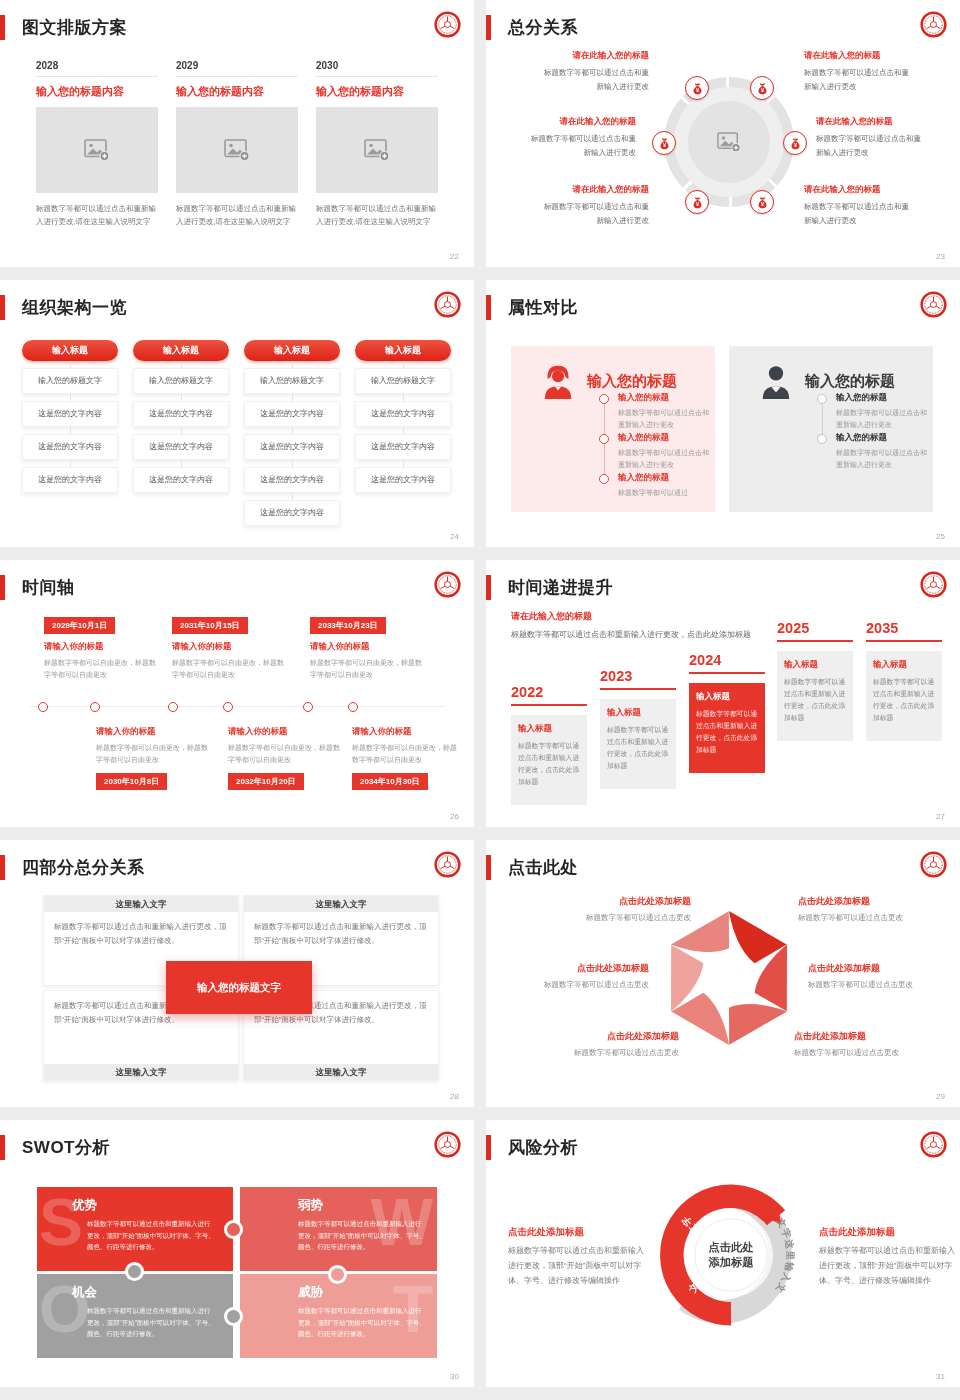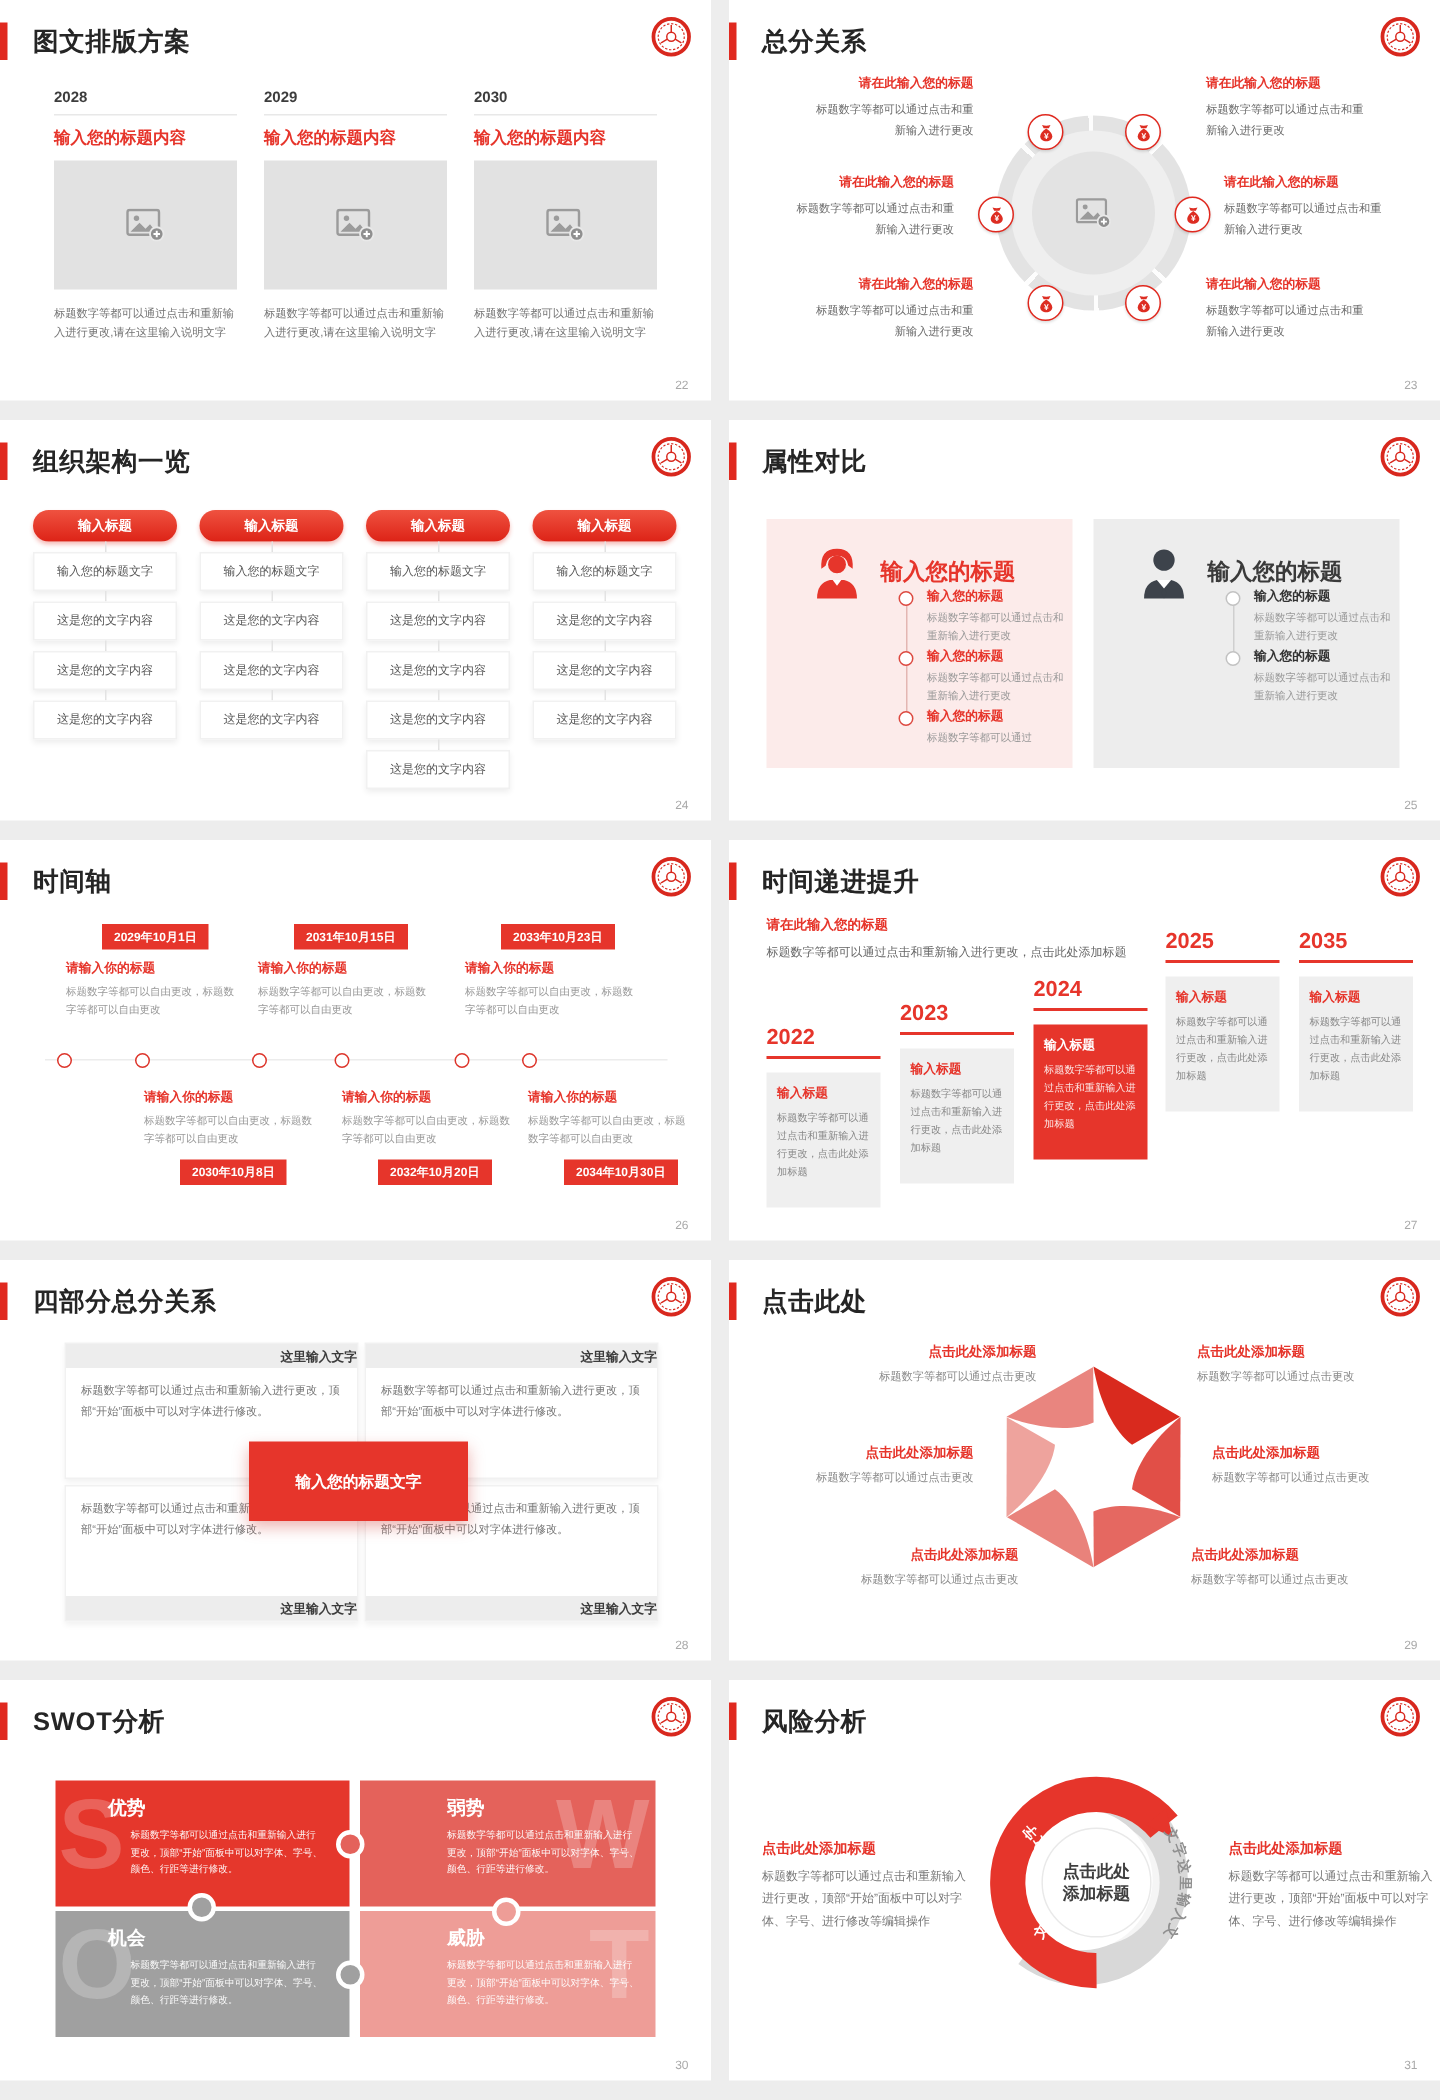--- a/index.html
+++ b/index.html
@@ -53,21 +53,21 @@
   .tdot{position:absolute;left:88px;width:8px;height:8px;border-radius:50%;background:#fff;border:1.5px solid #dd4a41;}
   .tdotR{border-color:#c2c2c2;}
   .ti{position:absolute;left:107px;width:96px;}
   .ti h5{font-size:8.5px;margin-bottom:3px;}
   .tiL h5{color:#e6352b;} .tiR h5{color:#333;}
   .ti p{font-size:7px;color:#999;line-height:1.65;}
   
   .tlh{position:absolute;left:30px;top:146px;width:415px;height:1px;background:#ececec;}
   .tdot2{position:absolute;top:142px;width:8px;height:8px;border-radius:50%;background:#fff;border:1.5px solid #dd352b;z-index:2;}
   .tg{position:absolute;width:112px;}
-  .dt{display:inline-block;background:#e6352b;color:#fff;font-size:8px;font-weight:bold;padding:3px 8px;margin-left:24px;}
+  .dt{display:inline-block;background:#e6352b;color:#fff;font-size:8px;font-weight:bold;padding:3px 8px;}
   .tg h5{font-size:8.5px;color:#e6352b;margin:7px 0 4px;}
   .tgB h5{margin:0 0 4px;}
   .tg p{font-size:7px;color:#999;line-height:1.75;}
   .tgB .dt{margin-top:6px;}
   
   .intro{position:absolute;left:25px;top:50px;width:245px;}
   .intro h5{font-size:9px;color:#e6352b;margin-bottom:5px;}
   .intro p{font-size:8px;color:#666;line-height:1.7;}
   .step{position:absolute;width:76px;}
   .sy{font-size:14.5px;font-weight:bold;color:#e6352b;}
@@ -75,21 +75,21 @@
   .sbox{margin-top:9px;background:#efefef;padding:8px 7px;height:74px;}
   .sbox h5{font-size:8.5px;color:#e6352b;margin-bottom:5px;}
   .sbox p{font-size:6.8px;color:#888;line-height:1.75;}
   .hot .sbox{background:#e6352b;}
   .hot .sbox h5{color:#fff;}
   .hot .sbox p{color:rgba(255,255,255,.88);}
   
   .qc{position:absolute;width:194px;height:89px;background:#fff;border:1px solid #f1f1f1;
       box-shadow:0 2px 4px rgba(0,0,0,.06);display:flex;flex-direction:column;}
   .qh{height:16px;flex:0 0 16px;background:#ededed;font-size:8.5px;font-weight:bold;color:#3c3c3c;
-      text-align:right;line-height:16px;}
+      text-align:center;line-height:16px;}
   .qb{padding:8px 10px;font-size:7.5px;color:#777;line-height:1.8;}
   .qrev .qh{order:2;margin-top:auto;}
   .qrev .qb{order:1;}
   .cbox{position:absolute;left:166px;top:121px;width:146px;height:53px;background:#e6352b;color:#fff;
         font-size:10.5px;font-weight:bold;display:flex;align-items:center;justify-content:center;
         box-shadow:0 4px 10px rgba(200,30,20,.35);z-index:2;}
   
   .rk{position:absolute;width:118px;}
   .rk h5{font-size:9px;color:#e6352b;margin-bottom:4px;}
   .rk p{font-size:7.5px;color:#8a8a8a;line-height:1.6;}

